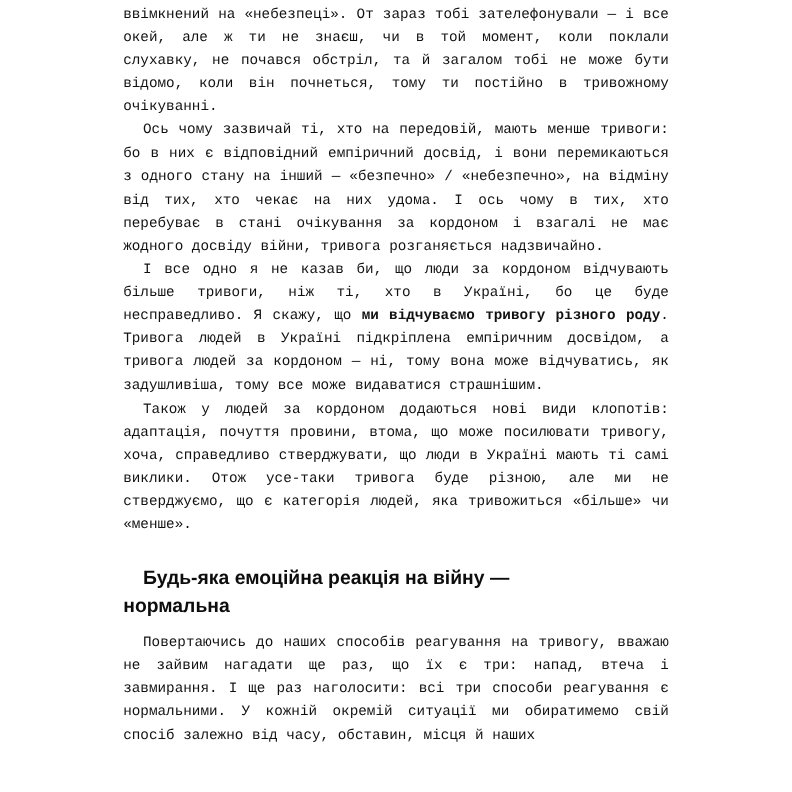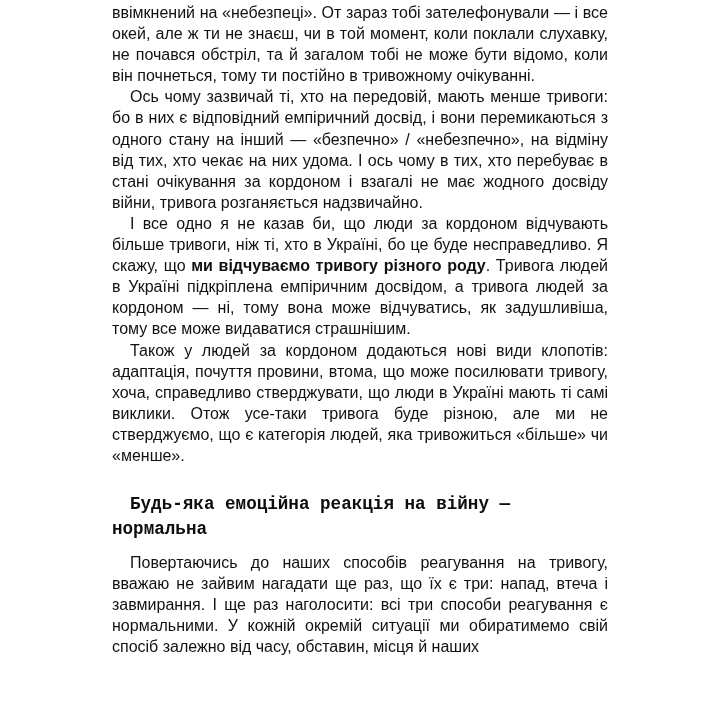--- a/index.html
+++ b/index.html
@@ -18,41 +18,41 @@
   }
   .text-column {
     position: absolute;
     left: 112px;
     top: 2px;
     width: 496px;
   }
   p.body-par {
     margin: 0;
     padding: 0;
-    font-family: Liberation Sans, sans-serif;
-    font-size: 16px;
+    font-family: Liberation Mono, monospace;
+    font-size: 13px;
     line-height: 21.1px;
     color: #111111;
     text-align: justify;
     text-justify: inter-word;
     text-indent: 18px;
     hyphens: none;
     -webkit-hyphens: none;
   }
   p.body-par.no-indent {
     text-indent: 0;
   }
   p.body-par b,
   p.body-par strong {
     font-weight: bold;
   }
   h2.section-heading {
     margin: 0;
     padding: 0;
-    font-family: Liberation Mono, monospace;
+    font-family: Liberation Sans, sans-serif;
     font-size: 17.6px;
     line-height: 25px;
     font-weight: bold;
     color: #0d0d0d;
     text-align: left;
     text-indent: 18px;
     max-width: 430px;
   }
   .gap-before-heading {
     height: 26px;

